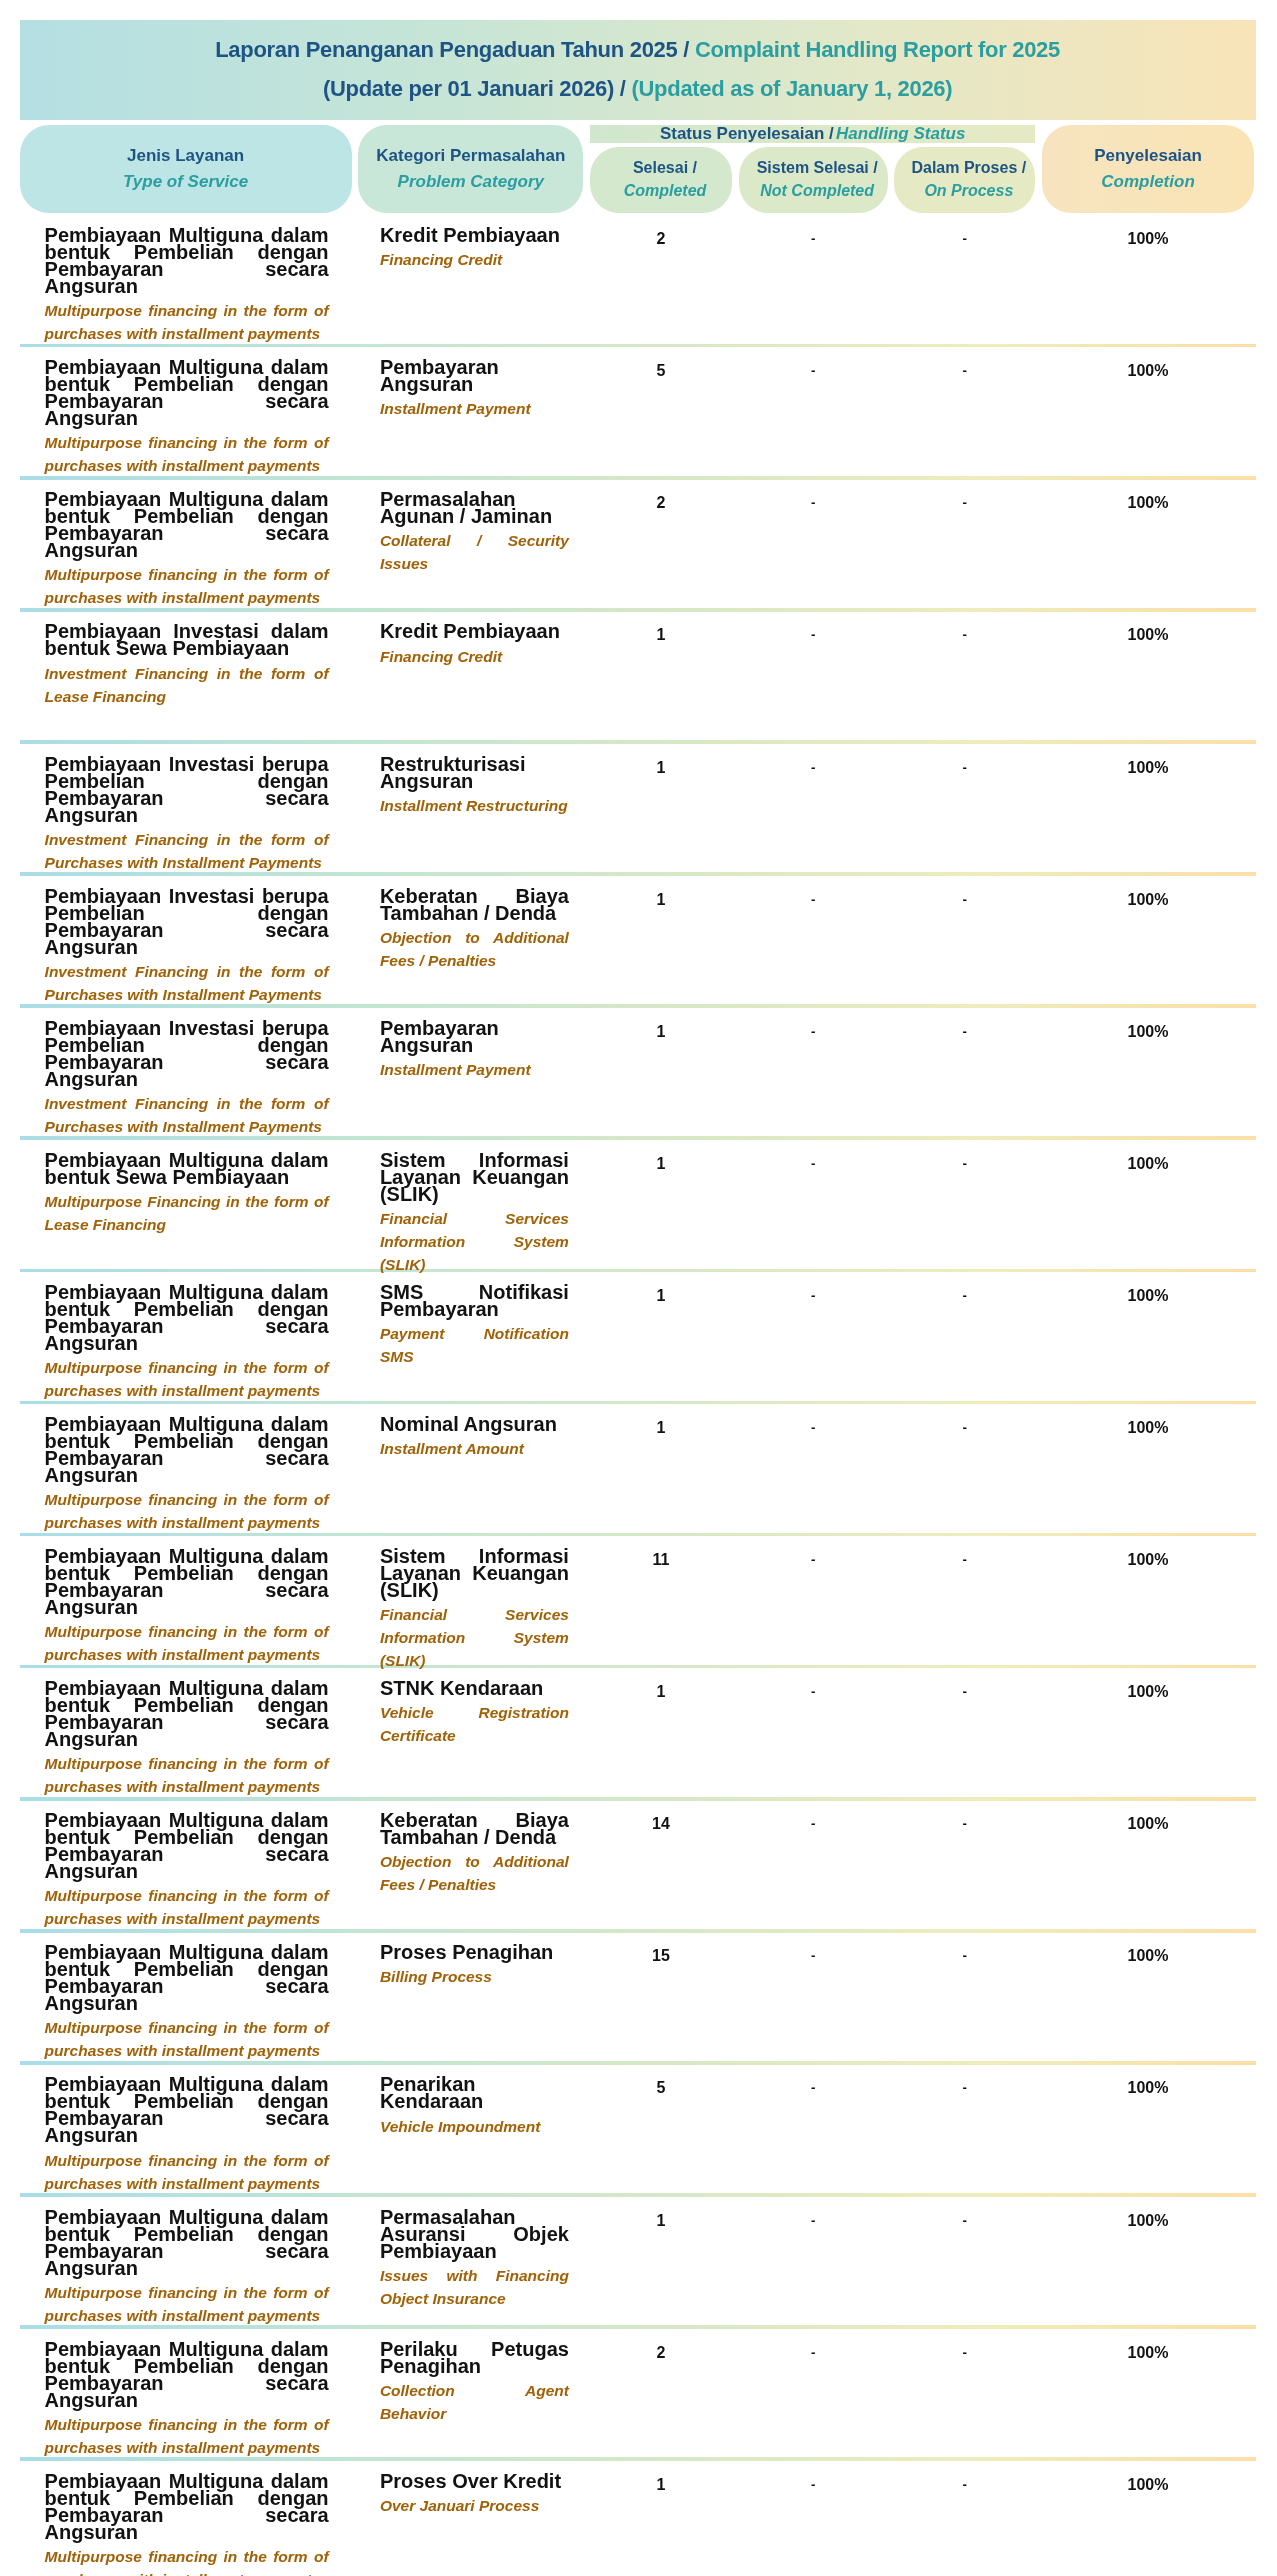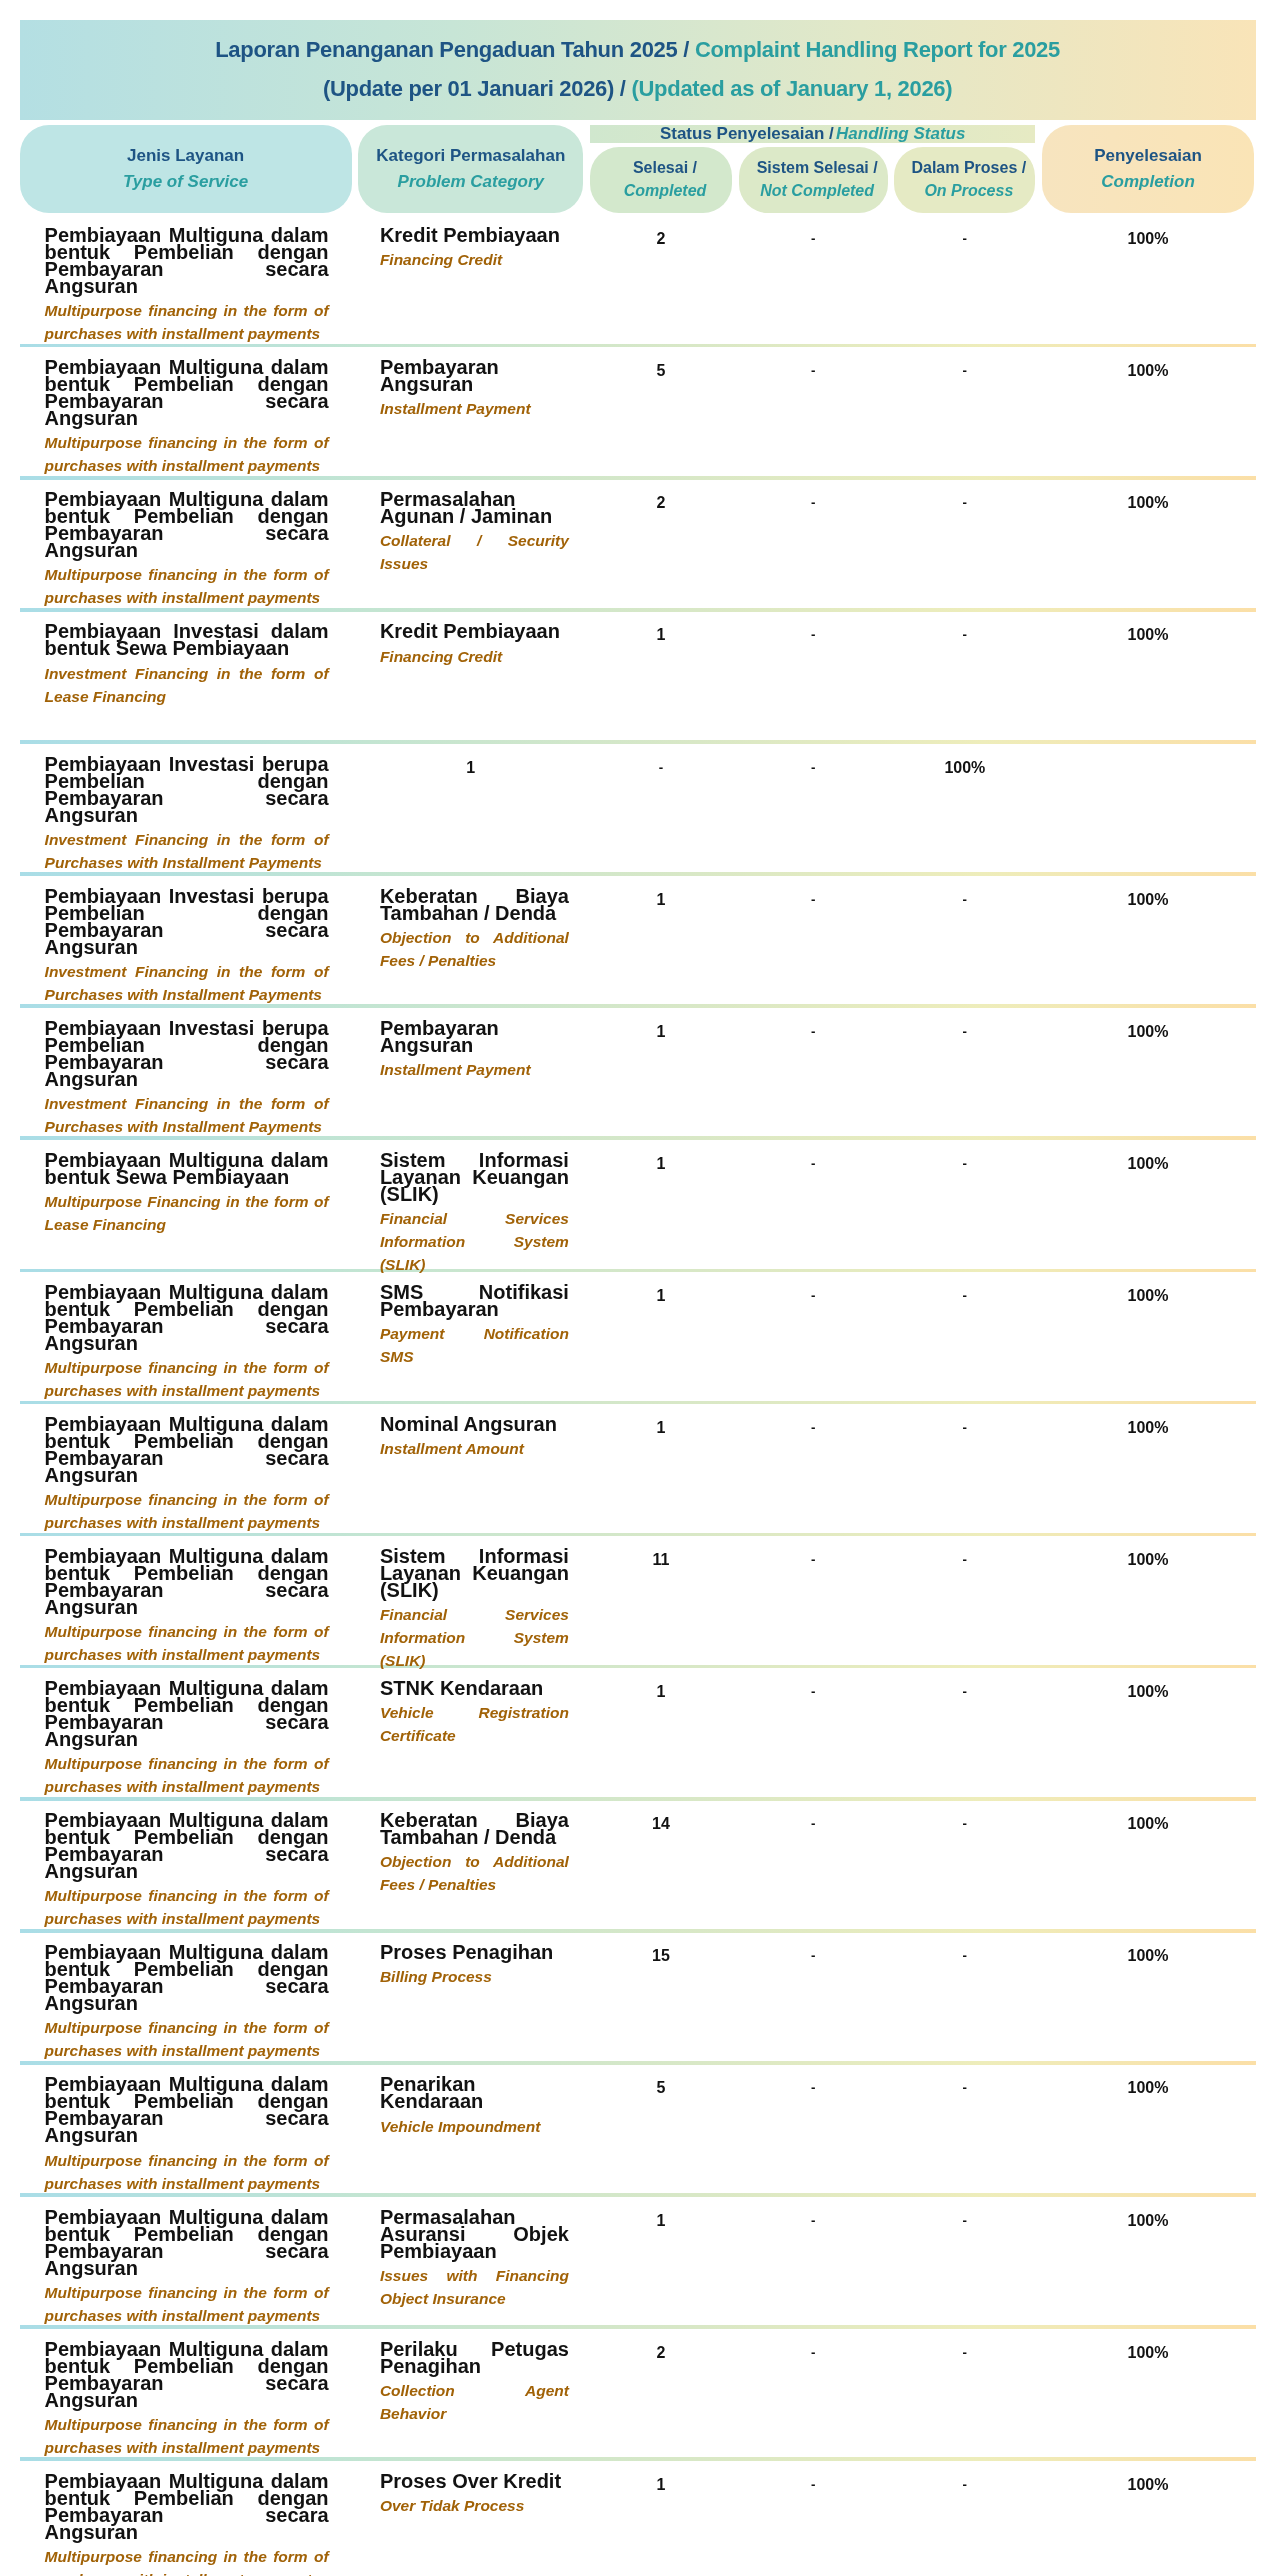--- a/index.html
+++ b/index.html
@@ -191,20 +191,24 @@
         <div class="c-num dash">-</div>
         <div class="c-num dash">-</div>
         <div class="c-num">100%</div>
       </div>
       <div class="divider"></div>
       <div class="row">
         <div class="cell-text c-service">
           <div class="id-text">Pembiayaan Investasi berupa Pembelian dengan Pembayaran secara Angsuran</div>
           <div class="en-text">Investment Financing in the form of Purchases with Installment Payments</div>
         </div>
+        <div class="cell-text c-category">
+          <div class="id-text">Restrukturisasi Angsuran</div>
+          <div class="en-text">Installment Restructuring</div>
+        </div>
         <div class="c-num">1</div>
         <div class="c-num dash">-</div>
         <div class="c-num dash">-</div>
         <div class="c-num">100%</div>
       </div>
       <div class="divider"></div>
       <div class="row">
         <div class="cell-text c-service">
           <div class="id-text">Pembiayaan Investasi berupa Pembelian dengan Pembayaran secara Angsuran</div>
           <div class="en-text">Investment Financing in the form of Purchases with Installment Payments</div>
@@ -384,21 +388,21 @@
         <div class="c-num">100%</div>
       </div>
       <div class="divider"></div>
       <div class="row">
         <div class="cell-text c-service">
           <div class="id-text">Pembiayaan Multiguna dalam bentuk Pembelian dengan Pembayaran secara Angsuran</div>
           <div class="en-text">Multipurpose financing in the form of purchases with installment payments</div>
         </div>
         <div class="cell-text c-category">
           <div class="id-text">Proses Over Kredit</div>
-          <div class="en-text">Over Tidak Process</div>
+          <div class="en-text">Over Januari Process</div>
         </div>
         <div class="c-num">1</div>
         <div class="c-num dash">-</div>
         <div class="c-num dash">-</div>
         <div class="c-num">100%</div>
       </div>
     </div>
 
 </div>
 

